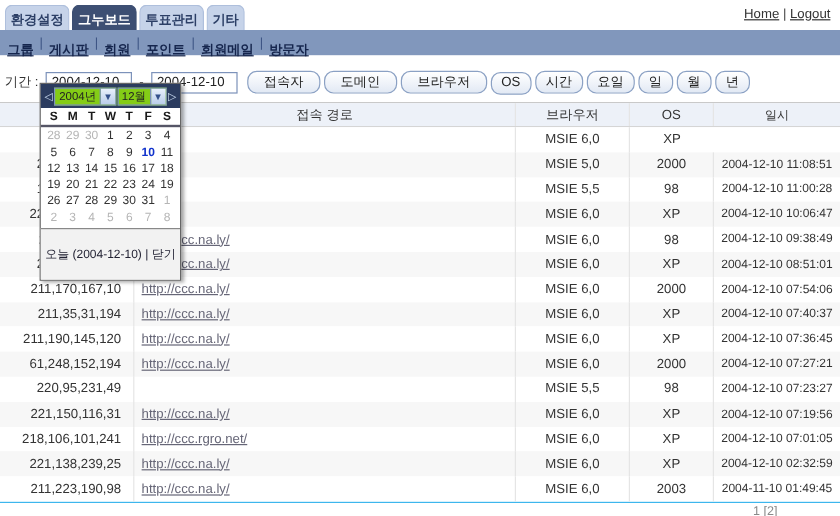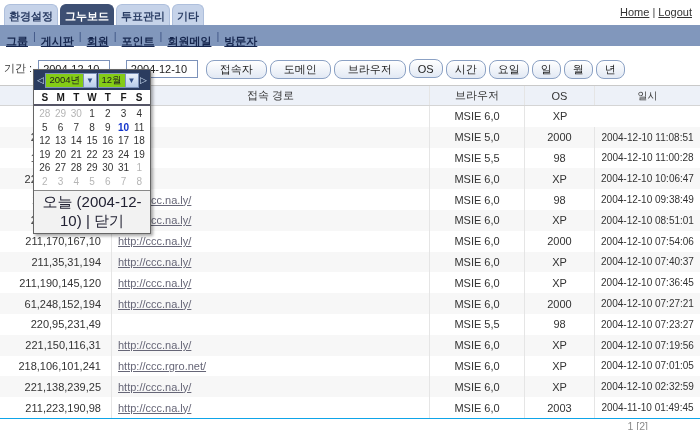--- a/index.html
+++ b/index.html
@@ -64,21 +64,21 @@
     align-items:center; justify-content:center; }
   .cal-days { display:flex; border-bottom:2px solid #556; padding:2px 3px 1px; }
   .cal-days span { width:16px; text-align:center; font-weight:bold; font-size:10px; color:#1a1a1a; }
   .cal-grid { padding:1px 3px 2px; }
   .cal-week { display:flex; }
   .cal-week span { width:16px; height:13.5px; text-align:center; font-size:10px;
     color:#333; cursor:pointer; line-height:13.5px; }
   .cal-week span.m { color:#b5b5b5; }
   .cal-week span.today { color:#1133cc; font-weight:bold; }
   .cal-foot { border-top:1px solid #888; background:#f2f2f2; text-align:center;
-    font-size:15px; color:#223; padding:2px 0; cursor:pointer; }
+    font-size:10px; color:#223; padding:14px 0; cursor:pointer; }
 </style>
 </head>
 <body>
 
 <div class="stage">
 
   <div class="tabs">
       <div class="tab">환경설정</div>
       <div class="tab active">그누보드</div>
       <div class="tab">투표관리</div>

